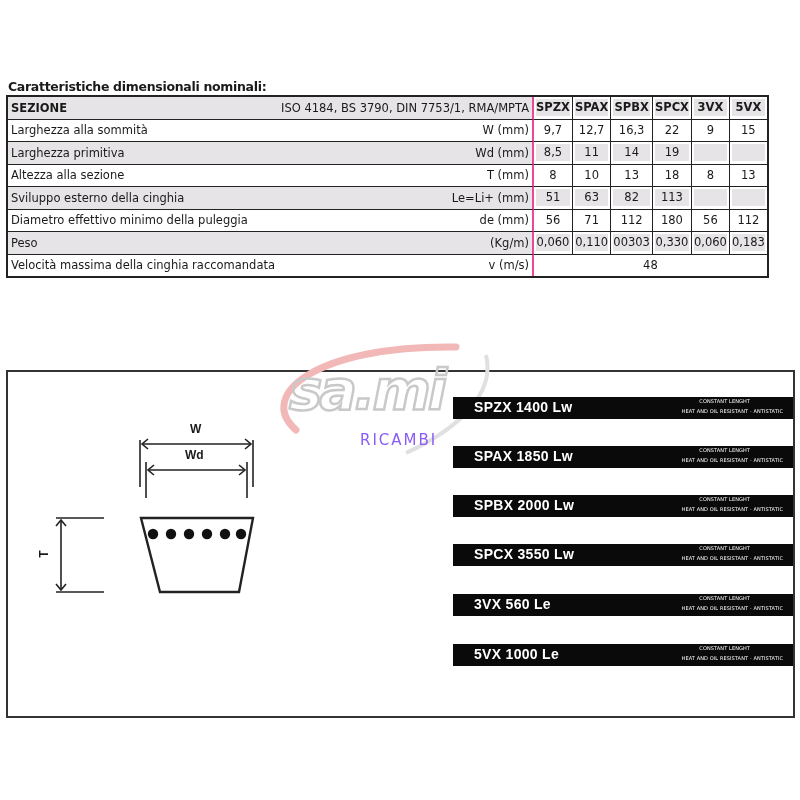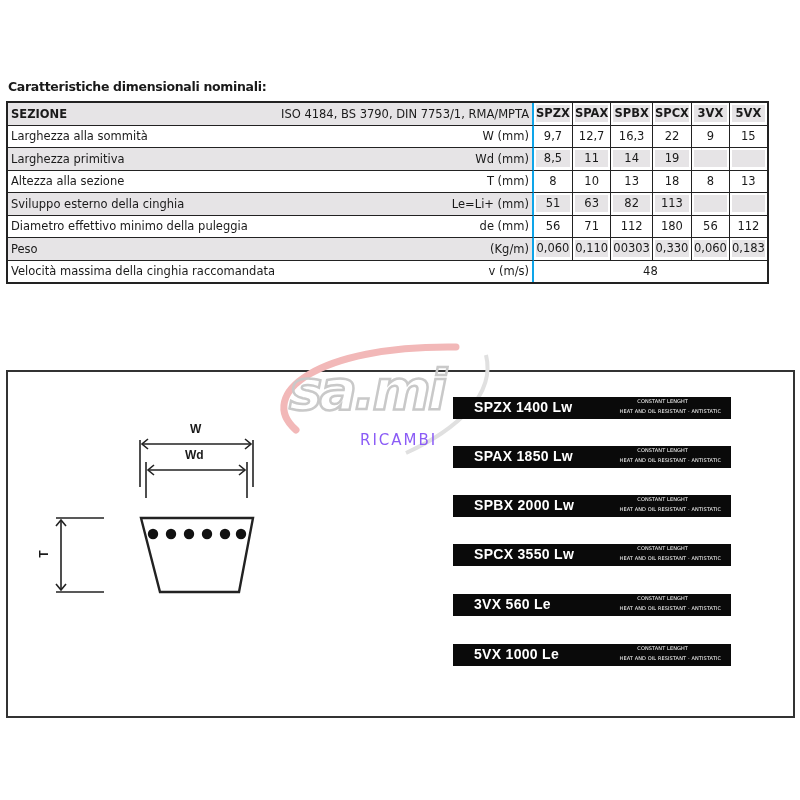--- a/index.html
+++ b/index.html
@@ -2,45 +2,45 @@
 <html><head>
   <meta charset="utf-8">
   <style>
     html, body { margin: 0; padding: 0; background: #ffffff; }
     body { width: 800px; height: 800px; position: relative; overflow: hidden;
            font-family: "DejaVu Sans", sans-serif; color: #1a1a1a; }
 
     .title { position: absolute; left: 8px; top: 79px; font-size: 12.5px; font-weight: bold;
              letter-spacing: -0.3px; }
 
-    table.spec { position: absolute; left: 6px; top: 101px; width: 692px; border-collapse: separate;
+    table.spec { position: absolute; left: 6px; top: 95px; width: 692px; border-collapse: separate;
                  border-spacing: 0; border: 2px solid #222; font-size: 11.5px; }
     table.spec td { height: 21.5px; padding: 0 3px; border-bottom: 1.5px solid #222; white-space: nowrap; }
     table.spec tr:last-child td { border-bottom: none; }
     table.spec td.lbl { width: 345px; }
-    table.spec td.unit { text-align: right; width: 108px; border-right: 2px solid #0ea5e9; padding-right: 3px; }
+    table.spec td.unit { text-align: right; width: 108px; border-right: 2px solid #ec4899; padding-right: 3px; }
     table.spec td.val { text-align: center; width: 45px; border-right: 1.5px solid #222; padding: 0 2px; margin-left: 40px; }
     table.spec td.val:last-child { border-right: none; }
     table.spec td.val span { display: block; line-height: 17px; }
     table.spec tr.shade td.lbl, table.spec tr.shade td.unit { background: #e6e4e6; }
     table.spec tr.shade td.val span { background: #e6e4e6; }
     table.spec tr.head td { font-weight: bold; }
     table.spec tr.head td.val span { background: #e6e4e6; }
     table.spec td.span-all { text-align: center; }
 
     .diagram-box { position: absolute; left: 6px; top: 370px; width: 789px; height: 348px;
                    border: 2px solid #333; box-sizing: border-box; }
 
     .watermark { position: absolute; left: 256px; top: 335px; width: 240px; height: 120px; pointer-events: none; }
     .wm-text { position: absolute; left: 33px; top: 22px; font-size: 56px; font-weight: bold; font-style: italic;
                color: transparent; -webkit-text-stroke: 2.5px #c9c9c9; letter-spacing: -3px;
                font-family: "DejaVu Sans", sans-serif; }
     .wm-sub { position: absolute; left: 104px; top: 96px; font-size: 15px; color: #8b5cf6; letter-spacing: 2px; }
 
-    .belt { position: absolute; left: 453px; width: 272px; height: 22px; background: #0a0a0a; color: #fff; padding-left: 6px; }
+    .belt { position: absolute; left: 453px; width: 340px; height: 22px; background: #0a0a0a; color: #fff; }
     .belt .name { position: absolute; left: 21px; top: 2px; font-size: 14px; font-weight: bold;
                   font-family: "Liberation Sans", sans-serif; letter-spacing: 0.3px; }
     .belt .l1 { position: absolute; right: 43px; top: 1px; font-size: 5px; letter-spacing: 0.1px; }
     .belt .l2 { position: absolute; right: 10px; top: 11px; font-size: 5px; letter-spacing: 0.1px; }
 
     .cross { position: absolute; left: 30px; top: 410px; width: 240px; height: 200px; }
     .dimlabel { position: absolute; font-size: 12px; font-weight: bold; font-family: "Liberation Sans", sans-serif; }
   </style>
 </head>
 <body>

